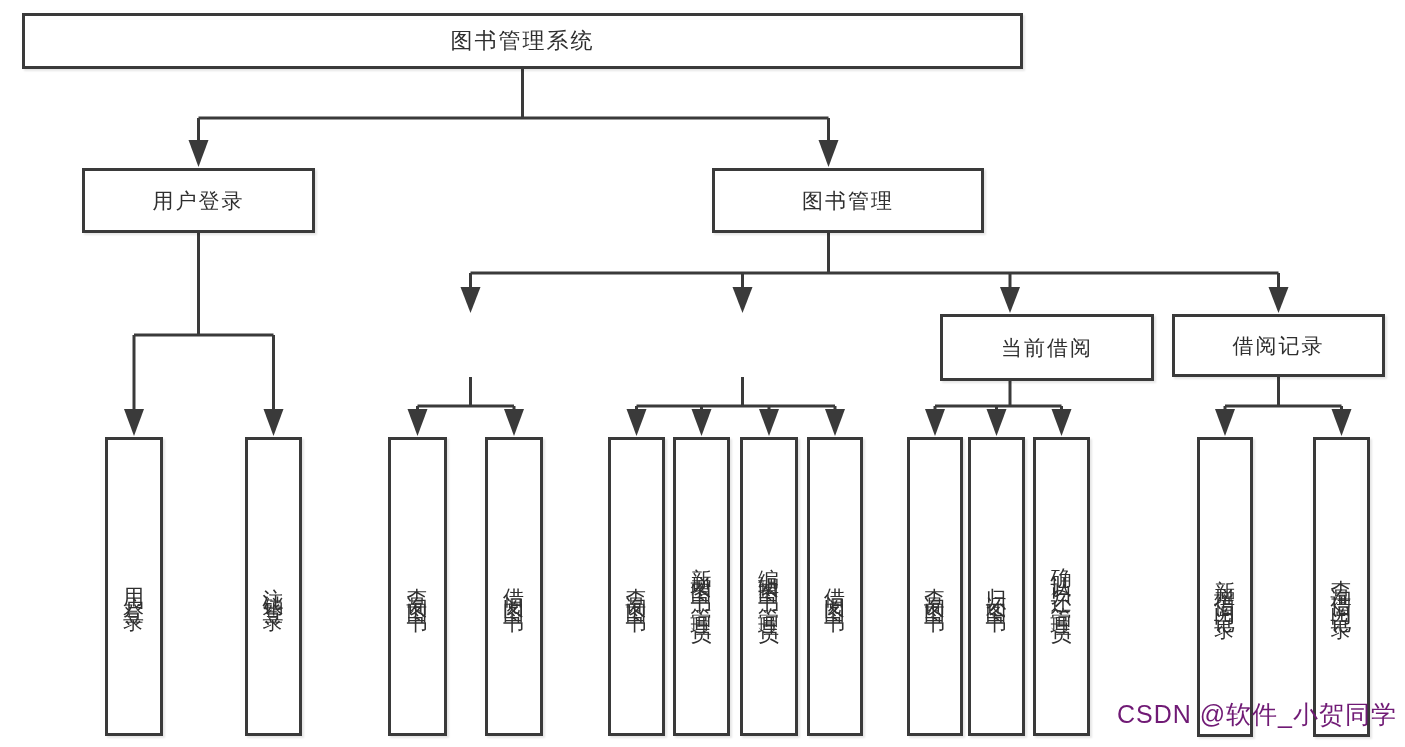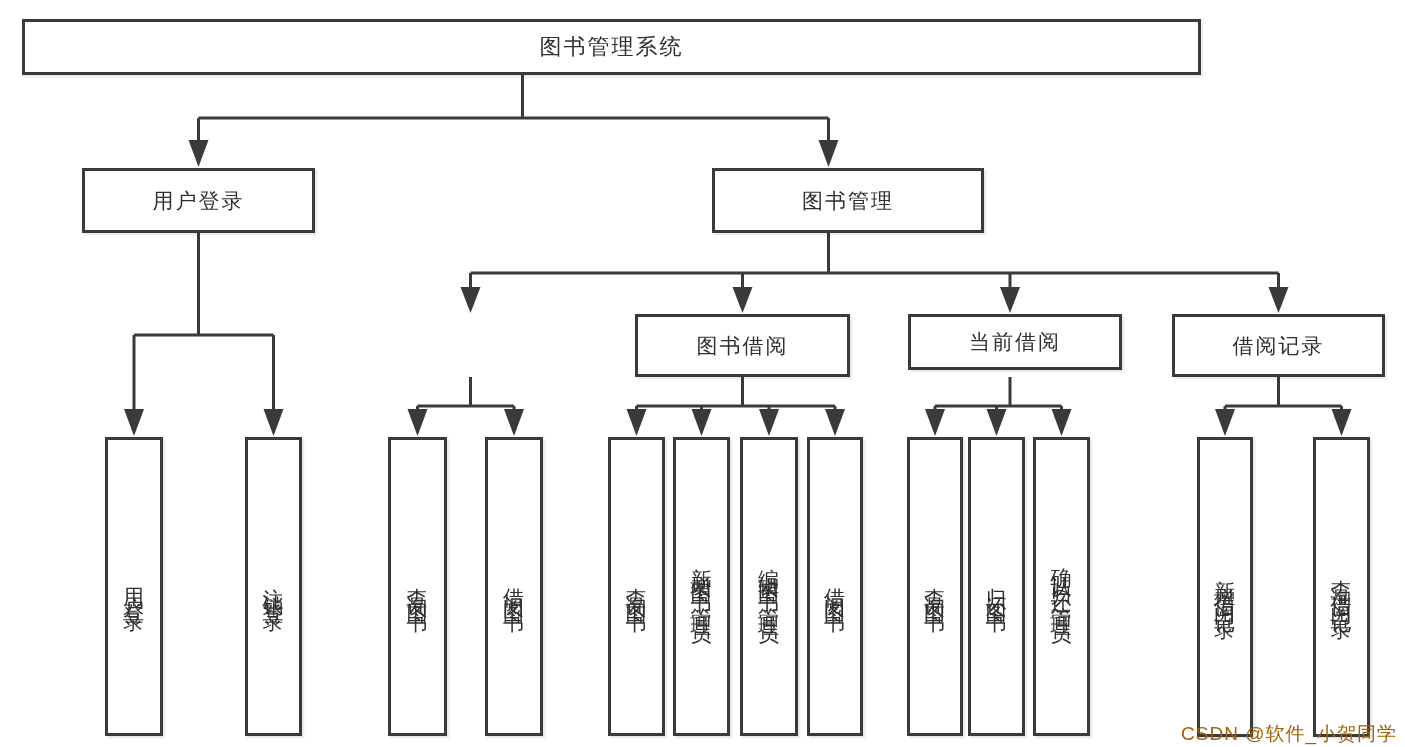--- a/index.html
+++ b/index.html
@@ -57,24 +57,24 @@
     display: flex;
     align-items: center;
     justify-content: center;
     font-size: 21px;
     letter-spacing: 8px;
     line-height: 1;
   }
   .watermark {
     position: absolute;
     right: 8px;
-    bottom: 0;
-    font-size: 19px;
+    bottom: 16px;
+    font-size: 25px;
     letter-spacing: 1px;
-    color: #a16207;
+    color: #701a75;
     z-index: 3;
     white-space: nowrap;
   }
 </style>
 </head>
 <body>
 
 <div id="stage">
 
   <svg id="connectors" viewBox="0 0 1405 747" xmlns="http://www.w3.org/2000/svg">
@@ -146,27 +146,26 @@
     <g>
       <path d="M1278.5 377 V406"></path>
       <path d="M1225 406 H1341.5"></path>
       <path d="M1225 406 V412"></path>
       <polygon points="1215,409 1235,409 1225,436"></polygon>
       <path d="M1341.5 406 V412"></path>
       <polygon points="1331.5,409 1351.5,409 1341.5,436"></polygon>
     </g>
   </svg>
 
-  <div class="node hbox root" style="left:22px;top:19px;width:1179px;height:56px">图书管理系统</div>
+  <div class="node hbox root" style="left:22px;top:13px;width:1001px;height:56px">图书管理系统</div>
 
   <div class="node hbox" style="left:82px;top:168px;width:233px;height:65px">用户登录</div>
   <div class="node hbox" style="left:712px;top:168px;width:272px;height:65px">图书管理</div>
 
-  <div class="node hbox" style="left:635px;top:314px;width:215px;height:63px">图书借阅</div>
-  <div class="node hbox" style="left:908px;top:314px;width:214px;height:56px">当前借阅</div>
+  <div class="node hbox" style="left:940px;top:314px;width:214px;height:67px">当前借阅</div>
   <div class="node hbox" style="left:1172px;top:314px;width:213px;height:63px">借阅记录</div>
 
   <div class="node vbox" style="left:105px;top:437px;width:58px;height:299px">用户登录</div>
   <div class="node vbox" style="left:245px;top:437px;width:57px;height:299px">注销登录</div>
 
   <div class="node vbox" style="left:388px;top:437px;width:59px;height:299px">查询图书</div>
   <div class="node vbox" style="left:485px;top:437px;width:58px;height:299px">借阅图书</div>
 
   <div class="node vbox" style="left:608px;top:437px;width:57px;height:299px">查询图书</div>
   <div class="node vbox" style="left:673px;top:437px;width:57px;height:299px">新增图书（管理员）</div>

